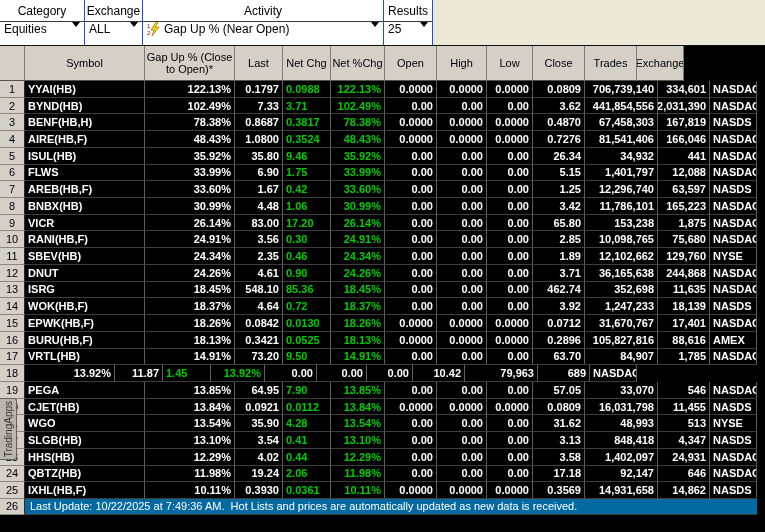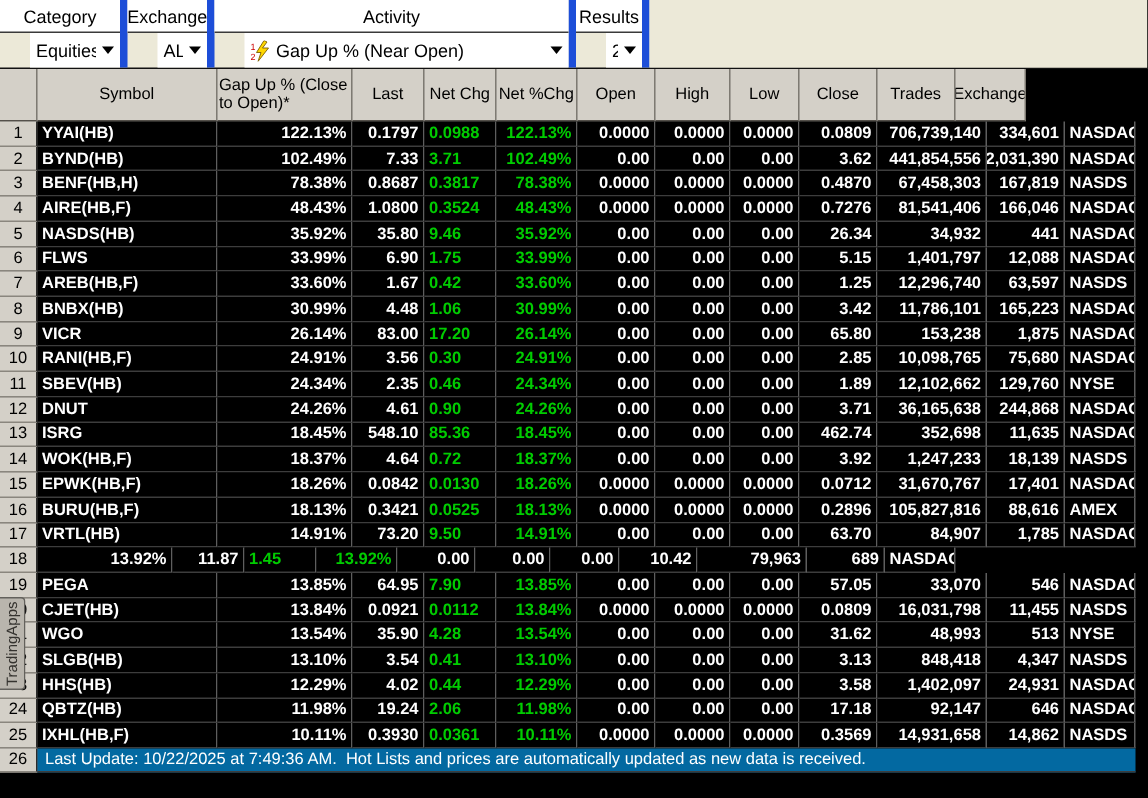--- a/index.html
+++ b/index.html
@@ -4,46 +4,46 @@
 <style>
   * { margin:0; padding:0; box-sizing:border-box; }
   html,body { background:#000; }
   body { font-family:"Liberation Sans", sans-serif; }
   #app {
     position:relative; width:765px; height:532px; background:#000; overflow:hidden;
   }
 
   
   .toolbar { display:flex; width:765px; height:46px; background:#ece9d8; border-bottom:1px solid #111; }
-  .tb-group { display:flex; flex-direction:column; border-right:5px solid #1d4ed8; }
+  .tb-group { display:flex; flex-direction:column; border-right:1px solid #1d4ed8; }
   .tb-label {
     height:22px; background:#fff; border-bottom:1px solid #3a3a3a;
     display:flex; align-items:center; justify-content:center;
     font-size:12px; color:#000;
   }
   .combo {
-    flex:1; background:#fff; display:flex; align-items:center;
-    padding:0 4px; font-size:12px; color:#000; cursor:default;margin-left:20px;
+    flex:1; background:#fff; display:flex; align-items:flex-start;
+    padding:0 4px; font-size:12px; color:#000; cursor:default;
   }
   .combo-text { flex:1; white-space:nowrap; overflow:hidden; }
   .combo-arrow {
     width:0; height:0; border-left:4px solid transparent; border-right:4px solid transparent;
     border-top:5px solid #000; margin-left:4px; flex:0 0 auto;
   }
   .tb-fill { flex:1; background:#ece9d8; }
   .w-cat{width:85px}.w-exch{width:58px}.w-act{width:241px}.w-res{width:49px}
   .bolt { margin-right:3px; flex:0 0 auto; display:inline-flex; }
 
   
   .grid { width:757px; }
   .hrow { display:flex; height:35px; }
   .hcell {
     background:#d4d0c8; color:#000; font-size:11px;
     border-right:1px solid #7e7a72; border-bottom:1px solid #54504a;
-    display:flex; align-items:center; justify-content:center; text-align:left;
+    display:flex; align-items:center; justify-content:center; text-align:center;
     line-height:12px; overflow:hidden; padding:0 1px;
   }
   .drow { display:flex; height:16.72px; }
   .cell {
     background:#000; font-size:11px; font-weight:bold;
     border-right:1px solid #5e5e5e; border-bottom:1px solid #3d3d3d;
     display:flex; align-items:center; overflow:hidden; white-space:nowrap;
   }
   .numcell {
     background:#d4d0c8; color:#000; font-size:11px; font-weight:normal;
@@ -193,21 +193,21 @@
         <div class="cell c-open t-white ar">0.0000</div>
         <div class="cell c-high t-white ar">0.0000</div>
         <div class="cell c-low  t-white ar">0.0000</div>
         <div class="cell c-close t-white ar">0.7276</div>
         <div class="cell c-vol  t-white ar">81,541,406</div>
         <div class="cell c-trd  t-white ar">166,046</div>
         <div class="cell c-exch t-white al">NASDAQ</div>
       </div>
         <div class="drow">
         <div class="numcell c-num">5</div>
-        <div class="cell c-sym  t-white al">NASDS(HB)</div>
+        <div class="cell c-sym  t-white al">ISUL(HB)</div>
         <div class="cell c-gap  t-white ar">35.92%</div>
         <div class="cell c-last t-white ar">35.80</div>
         <div class="cell c-nchg t-green al">9.46</div>
         <div class="cell c-npct t-green ar">35.92%</div>
         <div class="cell c-open t-white ar">0.00</div>
         <div class="cell c-high t-white ar">0.00</div>
         <div class="cell c-low  t-white ar">0.00</div>
         <div class="cell c-close t-white ar">26.34</div>
         <div class="cell c-vol  t-white ar">34,932</div>
         <div class="cell c-trd  t-white ar">441</div>

